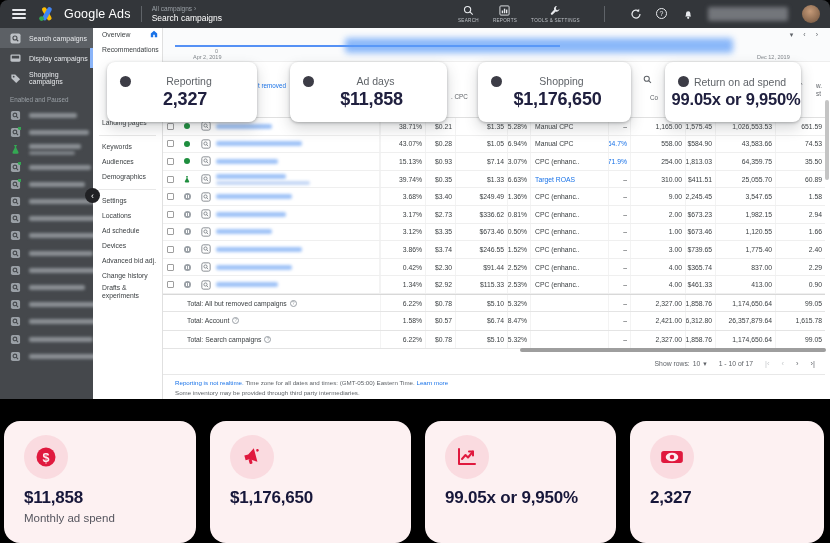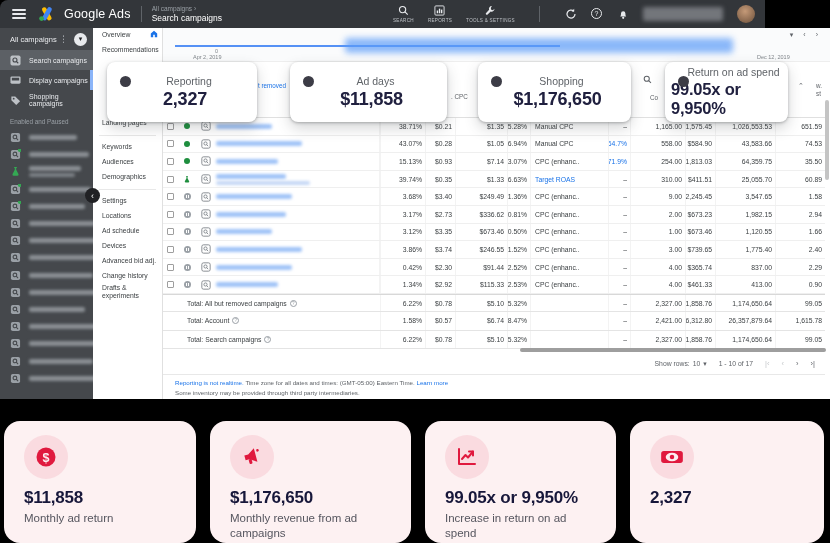--- a/index.html
+++ b/index.html
@@ -1,20 +1,20 @@
 <!DOCTYPE html>
 <html><head>
 <meta charset="utf-8">
 <style>
   html,body{margin:0;padding:0;background:#000;}
   *{box-sizing:border-box;font-family:"Liberation Sans",sans-serif;}
   #stage{position:relative;width:830px;height:543px;background:#000;overflow:hidden;border-radius:8px;}
 
   
-  .topbar{position:absolute;left:0;top:0;width:765px;height:28px;background:#33363a;z-index:20;display:flex;align-items:center;}
+  .topbar{position:absolute;left:0;top:0;width:830px;height:28px;background:#33363a;z-index:20;display:flex;align-items:center;}
   .hamburger{width:14px;height:10px;margin-left:12px;display:flex;flex-direction:column;justify-content:space-between;cursor:pointer;}
   .hamburger i{height:2px;background:#e8eaed;border-radius:1px;}
   .brandlogo{margin-left:12px;width:18px;height:16px;}
   .brandname{color:#fff;font-size:12.5px;margin-left:8px;letter-spacing:.2px;}
   .tb-div{width:1px;height:16px;background:#5f6368;margin:0 10px;}
   .crumbs{display:flex;flex-direction:column;line-height:1.2;}
   .crumb-sm{color:#9aa0a6;font-size:6.5px;}
   .crumb-main{color:#fff;font-size:8.5px;}
   .tb-right{margin-left:auto;display:flex;align-items:center;gap:14px;padding-right:10px;}
   .tb-act{display:flex;flex-direction:column;align-items:center;color:#dadce0;cursor:pointer;}
@@ -172,25 +172,20 @@
           </svg>
       </span>
       <div class="acct-blur"></div>
       <div class="avatar"></div>
     </div>
   </div>
 
   <div class="app">
 
     <div class="sidebar">
-      <div class="sb-head">
-        <span class="t">All campaigns</span>
-        <span class="kebab">⋮</span>
-        <span class="sb-collapse-btn">▾</span>
-      </div>
       <div class="sb-item sel">
         <svg class="sqico" viewBox="0 0 12 12">
             <rect x="0.5" y="0.5" width="11" height="11" rx="2" fill="#bdc1c6"></rect>
             <circle cx="5.4" cy="5.4" r="2.2" fill="none" stroke="#45484c" stroke-width="1.2"></circle>
             <line x1="7" y1="7" x2="9" y2="9" stroke="#45484c" stroke-width="1.2"></line>
           </svg>
         <span>Search campaigns</span>
       </div>
       <div class="sb-item">
         <svg class="sqico" viewBox="0 0 12 12">
@@ -811,60 +806,58 @@
   <div class="ocard" style="left:290px;width:157px">
     <span class="dot"></span>
     <span class="ttl">Ad days</span>
     <span class="val">$11,858</span>
   </div>
   <div class="ocard" style="left:478px;width:153px">
     <span class="dot"></span>
     <span class="ttl">Shopping</span>
     <span class="val">$1,176,650</span>
   </div>
-  <div class="ocard" style="left:665px;width:123px">
+  <div class="ocard" style="left:665px;width:136px">
     <span class="dot"></span>
     <span class="ttl">Return on ad spend</span>
     <span class="val" style="font-size:16.5px">99.05x or 9,950%</span>
   </div>
 
   <div class="bcards">
     <div class="bcard">
       <div class="badge">
         <svg width="24" height="24" viewBox="0 0 24 24">
             <circle cx="12" cy="12" r="9.5" fill="#e0193e"></circle>
             <text x="12" y="16.5" font-size="12.5" font-weight="bold" fill="#fdeef0" text-anchor="middle">$</text>
           </svg>
       </div>
       <div class="bval">$11,858</div>
-      <div class="blbl">Monthly ad return</div>
+      <div class="blbl">Monthly ad spend</div>
     </div>
     <div class="bcard">
       <div class="badge">
         <svg width="24" height="24" viewBox="0 0 24 24">
             <g transform="rotate(-15 12 12)">
               <polygon points="16,4 16,18 9,13.5 5,13.5 5,8.5 9,8.5" fill="#e0193e"></polygon>
               <rect x="8" y="13.5" width="3" height="5" rx="1" fill="#e0193e"></rect>
               <circle cx="19" cy="7" r="1.3" fill="#e0193e"></circle>
             </g>
           </svg>
       </div>
       <div class="bval">$1,176,650</div>
-      <div class="blbl">Monthly revenue from ad campaigns</div>
     </div>
     <div class="bcard">
       <div class="badge">
         <svg width="24" height="24" viewBox="0 0 24 24" fill="none" stroke="#e0193e" stroke-width="2" stroke-linecap="round" stroke-linejoin="round">
             <path d="M4 4v15h16"></path>
             <path d="M7 14l3.5-4 2.5 2.5 5-6"></path>
             <path d="M14 6.5h4v4"></path>
           </svg>
       </div>
       <div class="bval">99.05x or 9,950%</div>
-      <div class="blbl">Increase in return on ad spend</div>
     </div>
     <div class="bcard">
       <div class="badge">
         <svg width="26" height="26" viewBox="0 0 24 24">
             <rect x="2" y="6.5" width="20" height="11" rx="2.5" fill="#e0193e"></rect>
             <ellipse cx="12" cy="12" rx="5.8" ry="4" fill="#fdeef0"></ellipse>
             <circle cx="12" cy="12" r="2.1" fill="#e0193e"></circle>
           </svg>
       </div>
       <div class="bval">2,327</div>

